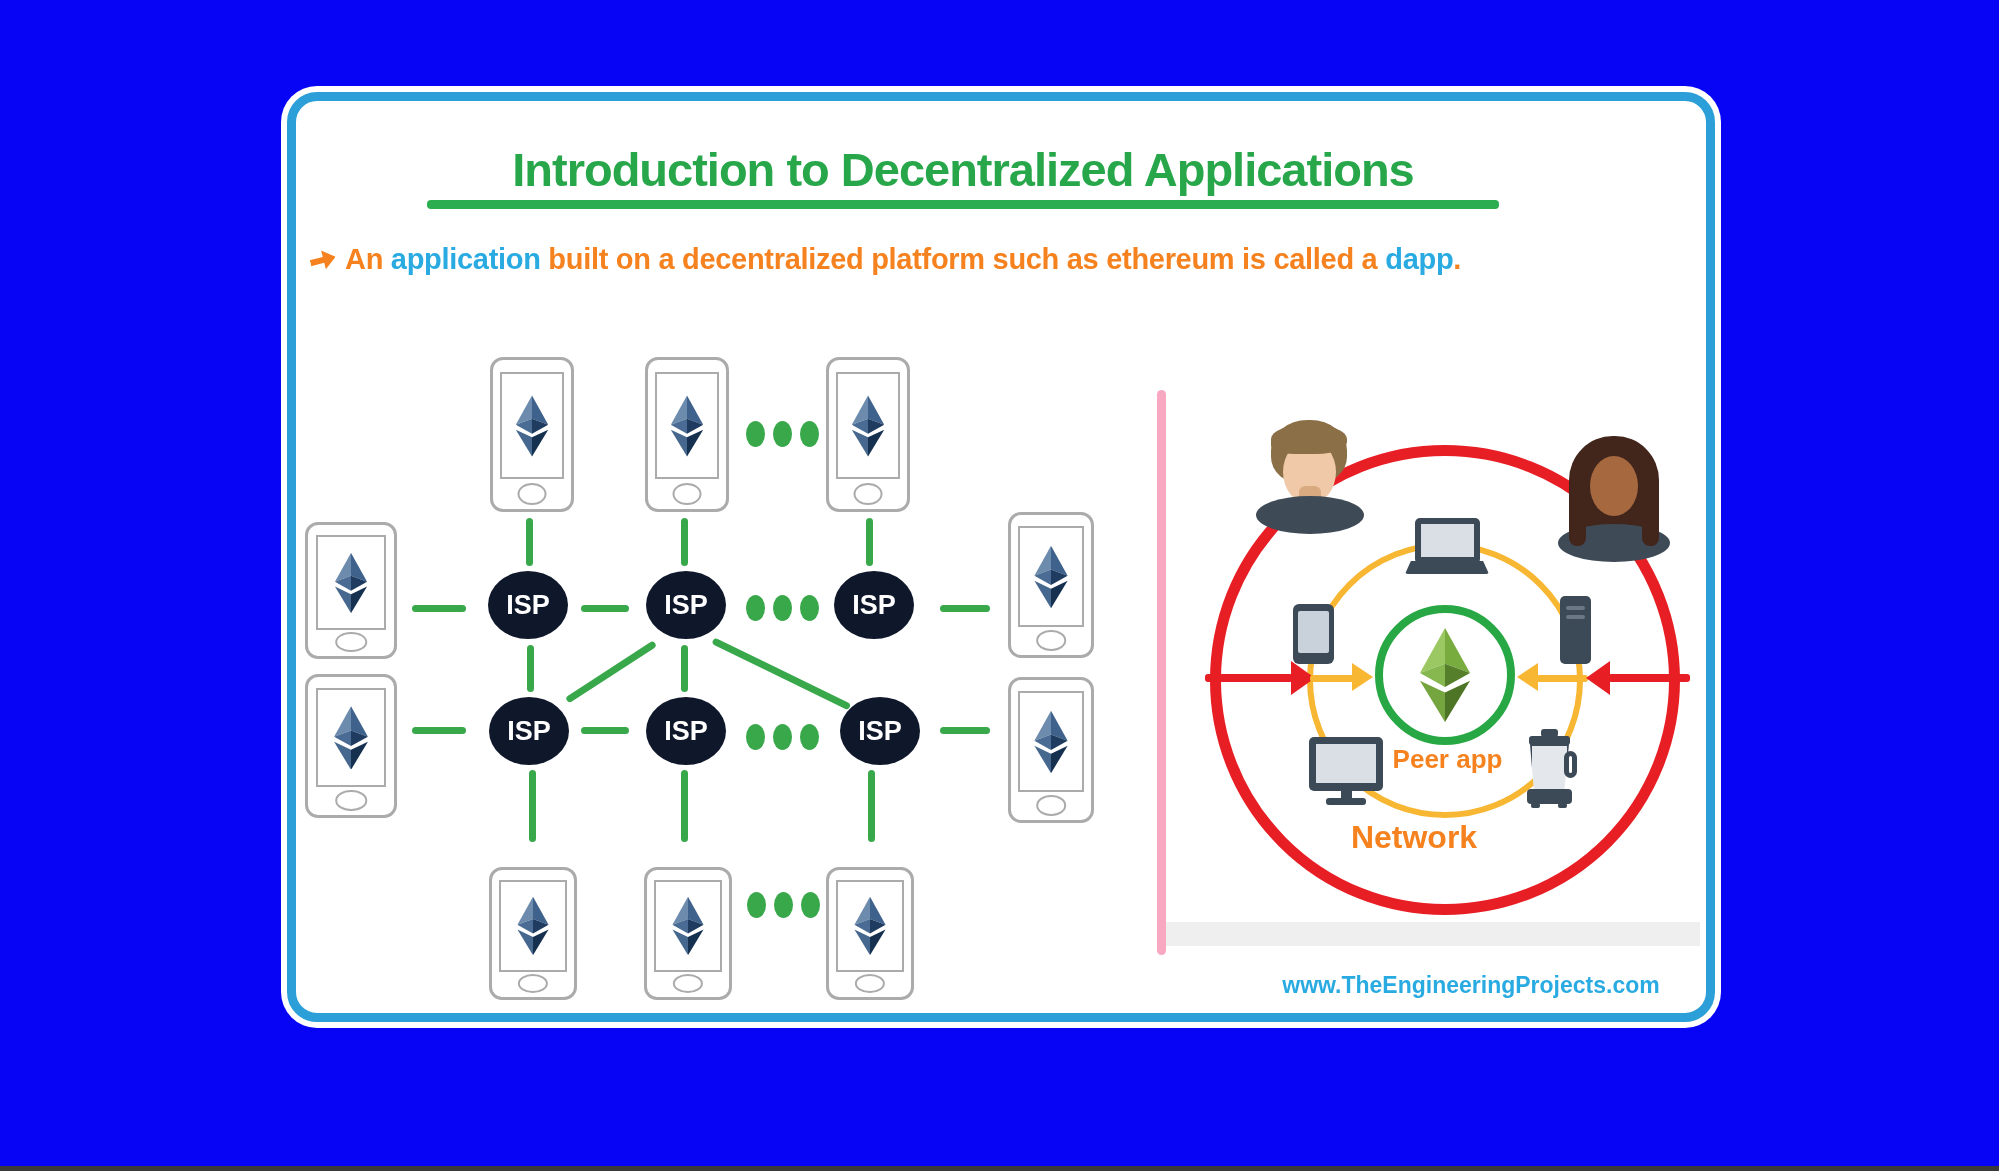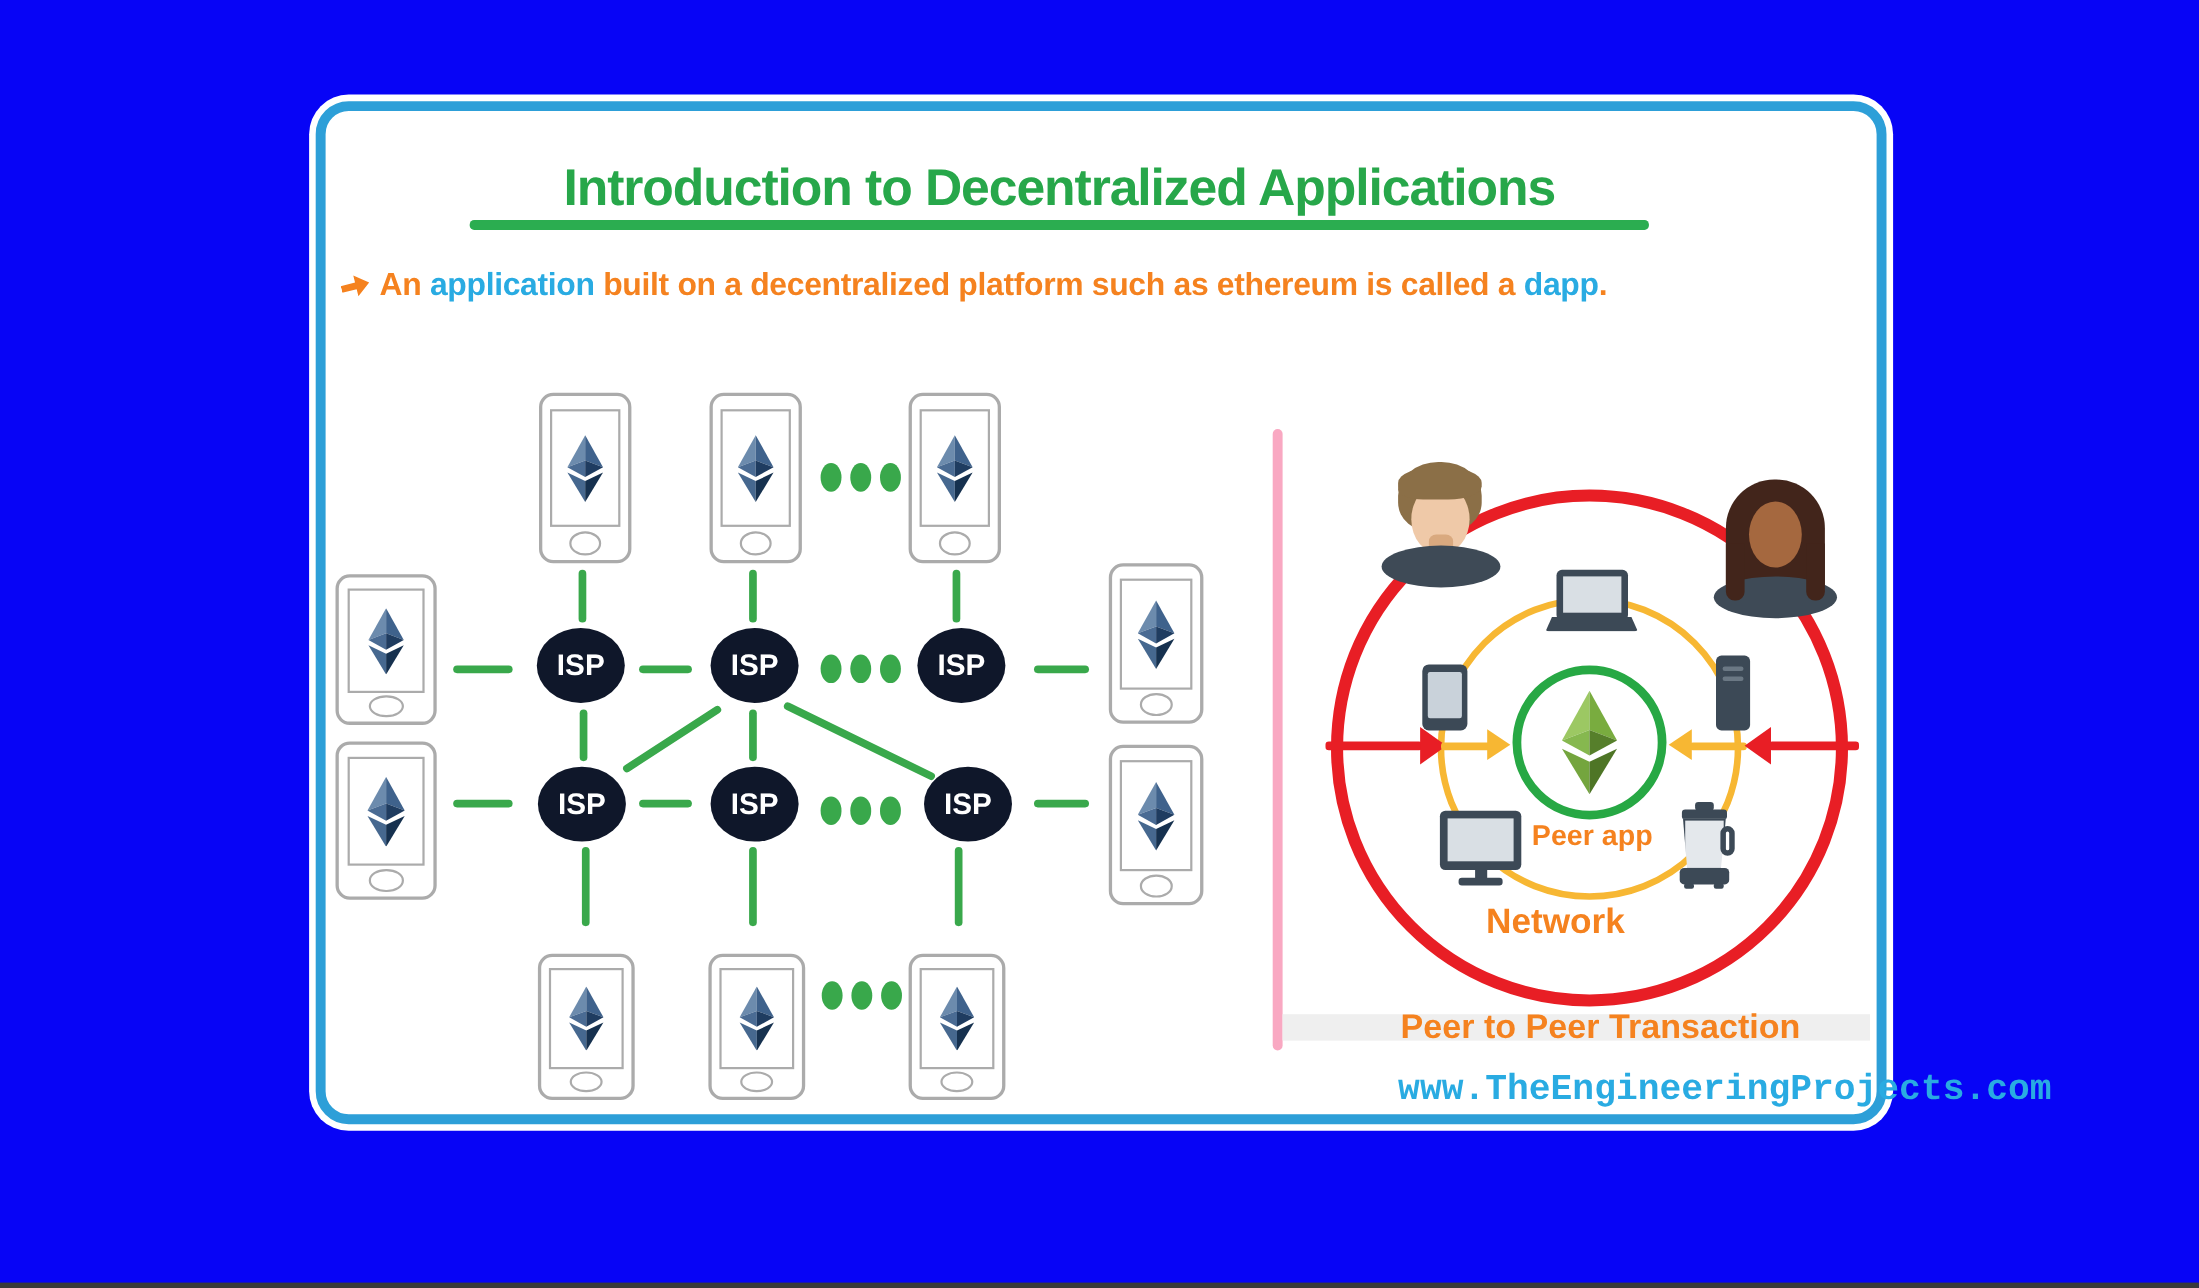--- a/index.html
+++ b/index.html
@@ -350,18 +350,17 @@
   <div class="avatar" style="left:1558px;top:436px;width:112px;height:126px;">
     <div class="hair" style="left:11px;top:0;width:90px;height:112px;background:#42251B;border-radius:44px 44px 16px 16px;"></div>
     <div class="face" style="left:32px;top:20px;width:48px;height:60px;background:#A5683F;"></div>
     <div class="shoulders" style="left:0;top:88px;width:112px;height:38px;"></div>
     <div class="hair" style="left:11px;top:58px;width:17px;height:52px;background:#42251B;border-radius:0 0 8px 8px;"></div>
     <div class="hair" style="left:84px;top:58px;width:17px;height:52px;background:#42251B;border-radius:0 0 8px 8px;"></div>
   </div>
 
   <div class="rd-label" style="left:1375px;top:744px;width:145px;font-size:26px;">Peer app</div>
   <div class="rd-label" style="left:1344px;top:819px;width:140px;font-size:32px;">Network</div>
-  <div class="rd-label" style="left:1255px;top:916px;width:400px;font-size:31px;">Peer to Peer Transaction</div>
-  <div class="rd-label" style="left:1271px;top:972px;width:400px;font-size:33px;color:#29ABE2;font-family:Liberation Mono, monospace;">www.TheEngineeringProjects.com</div>
+  <div class="rd-label" style="left:1271px;top:972px;width:400px;font-size:23px;color:#29ABE2;">www.TheEngineeringProjects.com</div>
 
   <div class="bottom-bar"></div>
 
 </div>
 
 </body></html>

